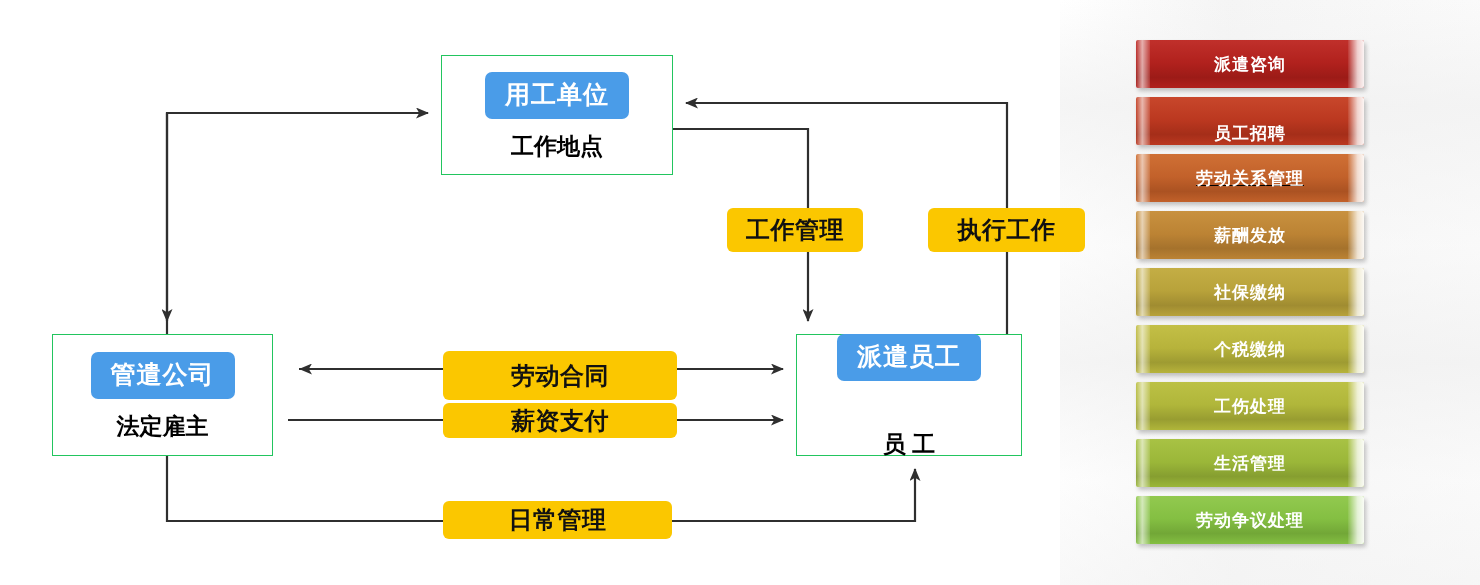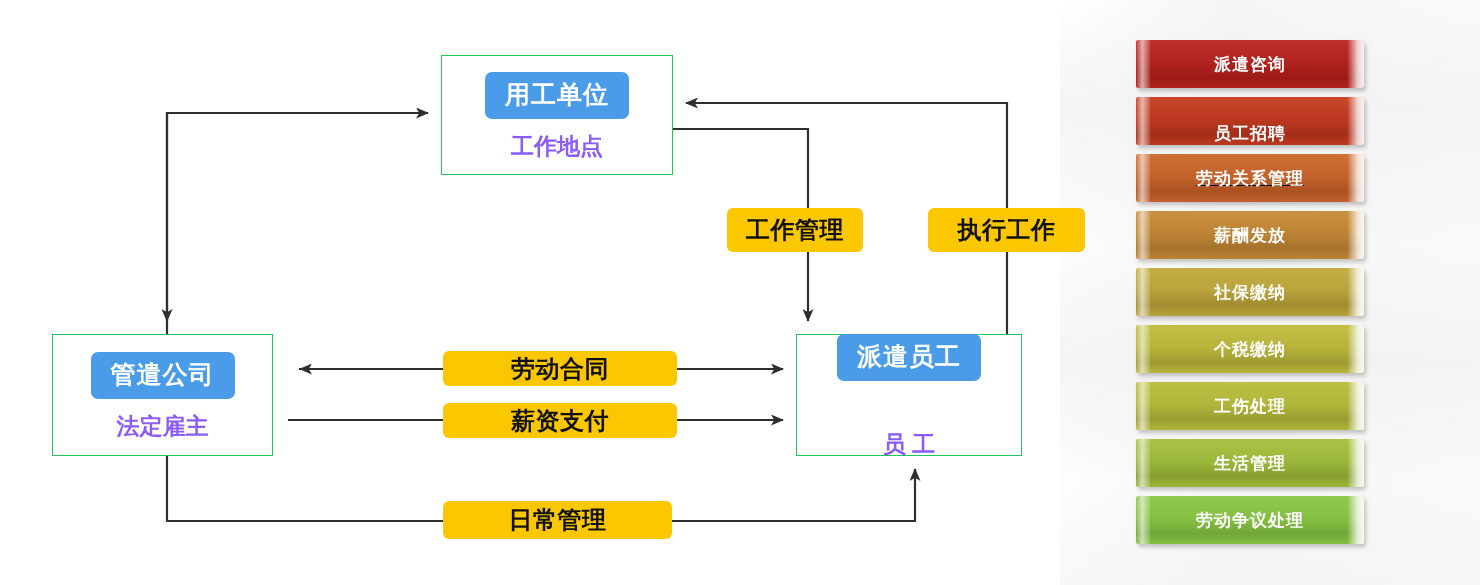--- a/index.html
+++ b/index.html
@@ -51,21 +51,21 @@
     border-radius: 7px;
     font-size: 25px;
     font-weight: 700;
     line-height: 1;
     padding: 10px 20px 12px 20px;
     letter-spacing: 1px;
     white-space: nowrap;
   }
   .entity-sub {
     margin-top: 16px;
-    color: #8b5cf6;
+    color: #000000;
     font-size: 23px;
     font-weight: 700;
     line-height: 1;
     white-space: nowrap;
   }
 
   #box-employer { left: 441px; top: 55px;  width: 232px; height: 120px; }
   #box-agency   { left: 52px;  top: 334px; width: 221px; height: 122px; }
   #box-worker   { left: 796px; top: 334px; width: 226px; height: 122px; gap: 36px; }
 
@@ -81,21 +81,21 @@
     line-height: 1;
     display: flex;
     align-items: center;
     justify-content: center;
     white-space: nowrap;
     letter-spacing: 0.5px;
   }
   #yl-agreement  { left: 89px;  top: 201px; width: 156px; height: 44px; }
   #yl-workmgmt   { left: 727px; top: 208px; width: 136px; height: 44px; }
   #yl-dowork     { left: 928px; top: 208px; width: 157px; height: 44px; }
-  #yl-contract   { left: 443px; top: 351px; width: 234px; height: 35px; }
+  #yl-contract   { left: 443px; top: 351px; width: 234px; height: 49px; }
   #yl-salary     { left: 443px; top: 403px; width: 234px; height: 35px; }
   #yl-daily      { left: 443px; top: 501px; width: 229px; height: 38px; }
 
   
   #service-list {
     position: absolute;
     left: 1136px;
     top: 40px;
     width: 228px;
   }

